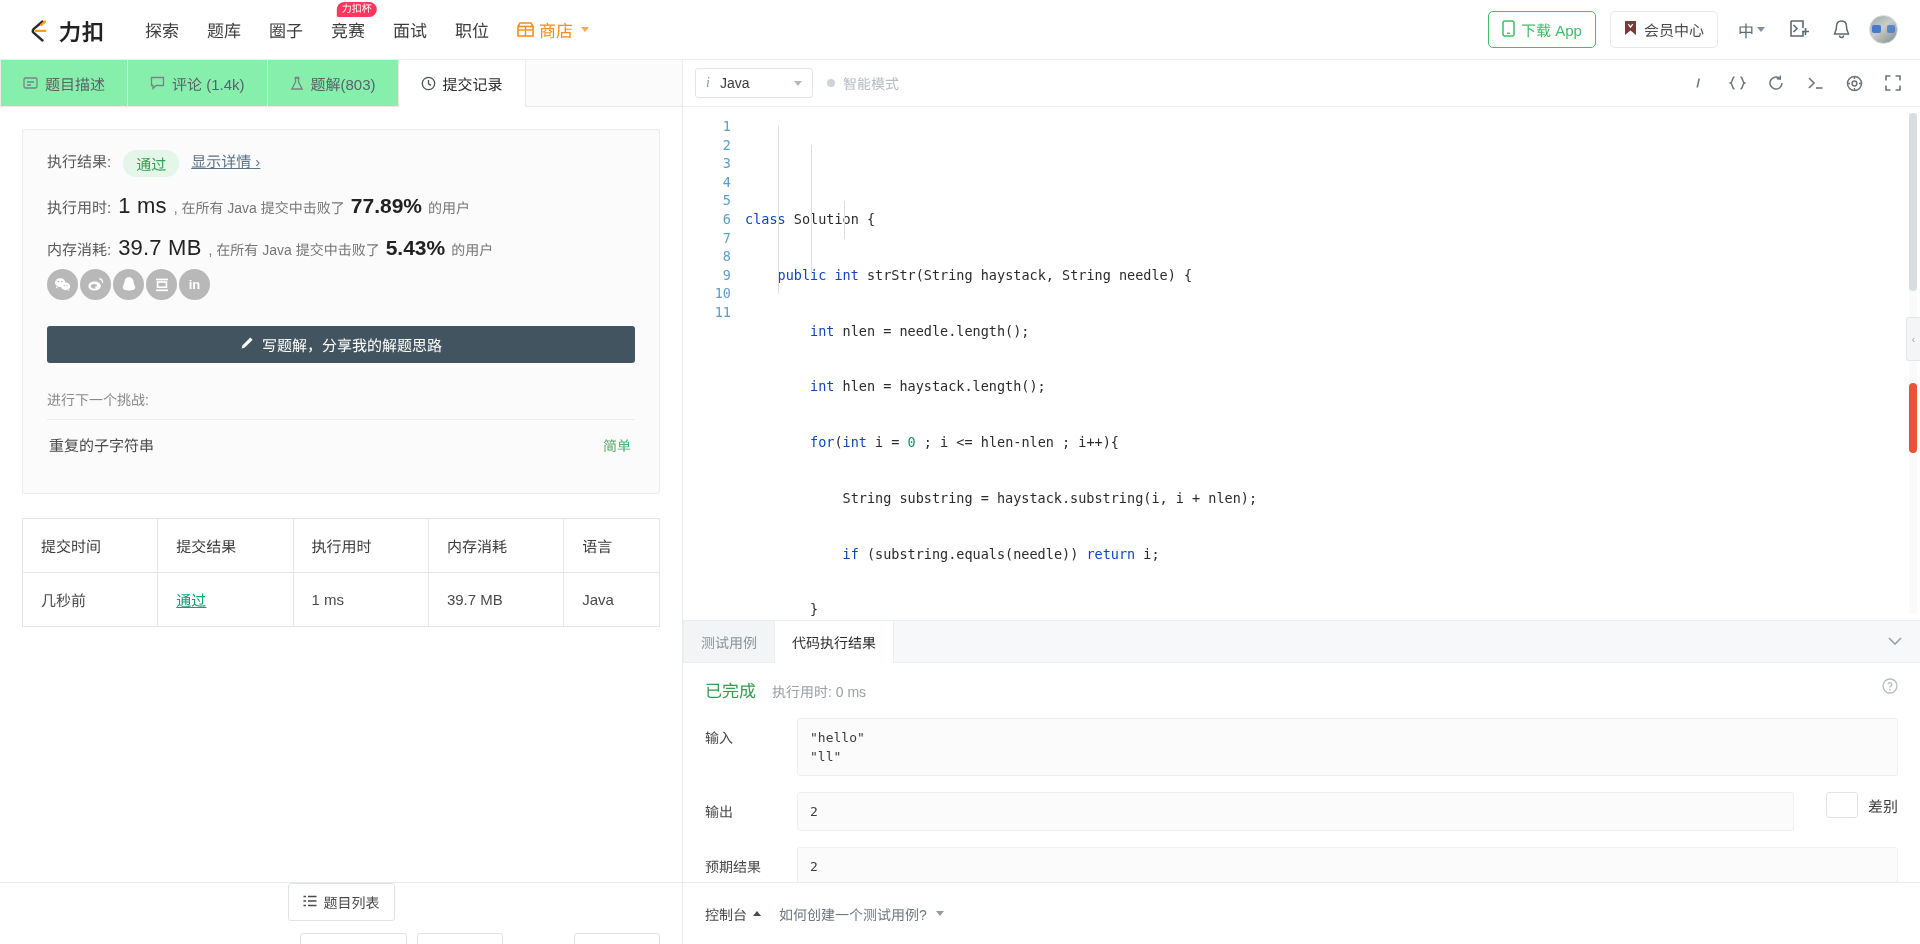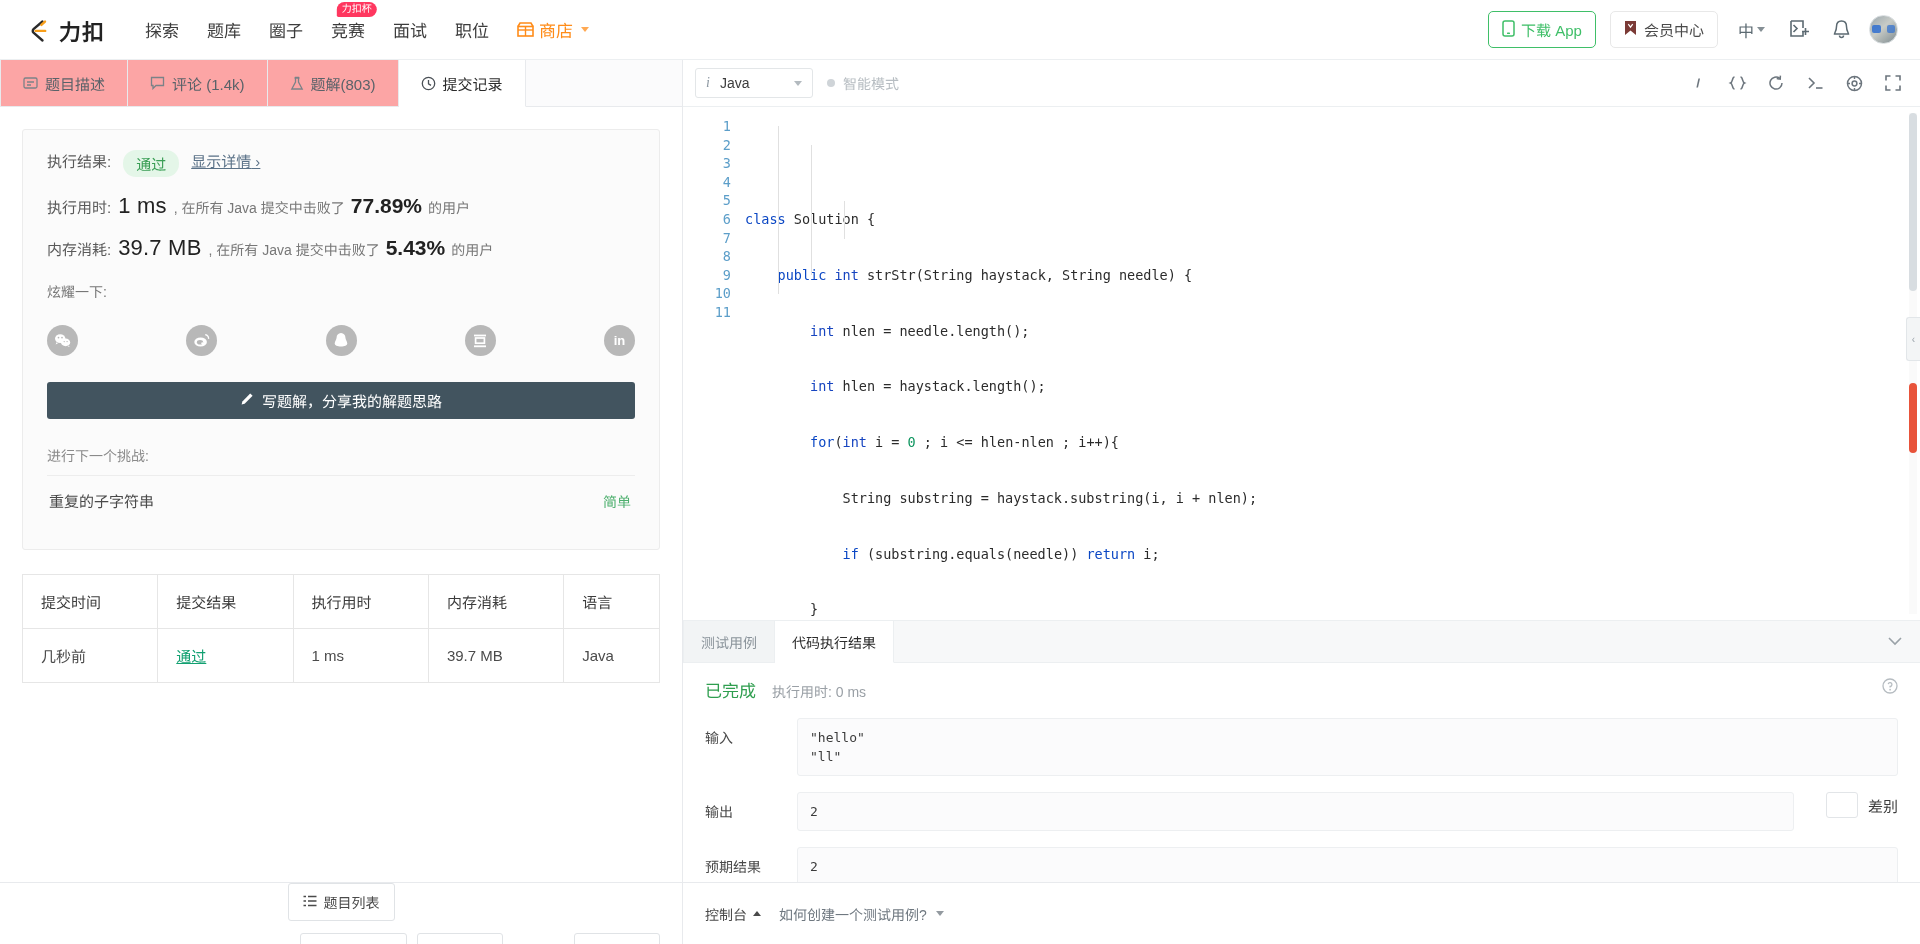--- a/index.html
+++ b/index.html
@@ -83,21 +83,21 @@
   .pane-right { flex: 1; display: flex; flex-direction: column; min-height: 0; }
 
   
   .tabbar {
     height: 47px; min-height: 47px; display: flex; align-items: stretch;
     border-bottom: 1px solid #e8eaed; background: #fbfbfc;
   }
   .tab {
     display: flex; align-items: center; justify-content: center; gap: 7px;
     padding: 0 22px; font-size: 15px; color: #5a6269; cursor: pointer;
-    border-right: 1px solid #e8eaed; background: #fca5a5;
+    border-right: 1px solid #e8eaed; background: #86efac;
     white-space: nowrap;
   }
   .tab.active { background: #fff; color: #2b2b2b; border-bottom: 1px solid #fff; margin-bottom: -1px; }
   .tab:first-child { border-left: 1px solid #e8eaed; }
   .tab .t-ico { display: flex; align-items: center; color: #7b8288; }
 
   .left-scroll { flex: 1; overflow: hidden; padding: 22px 22px 0 22px; background:#fff; }
 
   .result-card {
     border: 1px solid #ececec; border-radius: 3px; background: #fbfbfb;
@@ -108,21 +108,21 @@
   .pill-pass {
     background: #e4f6e8; color: #3a9e55; font-size: 15px;
     padding: 3px 13px; border-radius: 13px;
   }
   .link-detail { color: #5b7288; font-size: 15px; text-decoration: underline; cursor: pointer; }
   .stat-row { margin-top: 16px; font-size: 15px; color: #666; display: flex; align-items: baseline; flex-wrap: wrap; }
   .stat-row .big { font-size: 22px; color: #222; font-weight: 400; margin: 0 7px; letter-spacing: .2px;}
   .stat-row .pct { font-size: 21px; color: #222; font-weight: 600; margin: 0 6px; }
   .stat-row .sm { font-size: 14px; color: #777; text-align: center; }
   .share-label { margin-top: 20px; font-size: 14px; color: #777; }
-  .share-icons { display: flex; gap: 2px; margin-top: 24px; justify-content: space-between; }
+  .share-icons { display: flex; gap: 2px; margin-top: 8px; }
   .share-ic {
     width: 31px; height: 31px; border-radius: 50%; background: #b8b8b8;
     display: flex; align-items: center; justify-content: center; color: #fff;
     cursor: pointer; font-size: 13px;
   }
   .btn-write {
     margin-top: 26px; width: 100%; background: #42545f; color: #fff;
     border: none; border-radius: 3px; height: 37px; font-size: 15px;
     cursor: pointer; display: flex; align-items: center; justify-content: center; gap: 8px;
     font-family: inherit;
@@ -415,21 +415,20 @@
           </div>
 
           <div class="stat-row">
             <span class="lbl">内存消耗:</span>
             <span class="big">39.7 MB</span>
             <span class="sm">, 在所有 Java 提交中击败了</span>
             <span class="pct">5.43%</span>
             <span class="sm">的用户</span>
           </div>
 
-          <div class="share-label">炫耀一下:</div>
           <div class="share-icons">
             <div class="share-ic">
               <svg width="17" height="15" viewBox="0 0 17 15">
                 <ellipse cx="6.2" cy="5.6" rx="5.2" ry="4.3" fill="#fff"></ellipse>
                 <path d="M2.6 9.2 L1.6 11.4 L4 10.3 Z" fill="#fff"></path>
                 <ellipse cx="11.6" cy="9.4" rx="4.6" ry="3.8" fill="#fff"></ellipse>
                 <path d="M14.8 12.4 L15.7 14 L13.6 13.2 Z" fill="#fff"></path>
                 <circle cx="4.5" cy="4.6" r=".85" fill="#b8b8b8"></circle>
                 <circle cx="8" cy="4.6" r=".85" fill="#b8b8b8"></circle>
                 <circle cx="10.2" cy="8.6" r=".7" fill="#b8b8b8"></circle>

